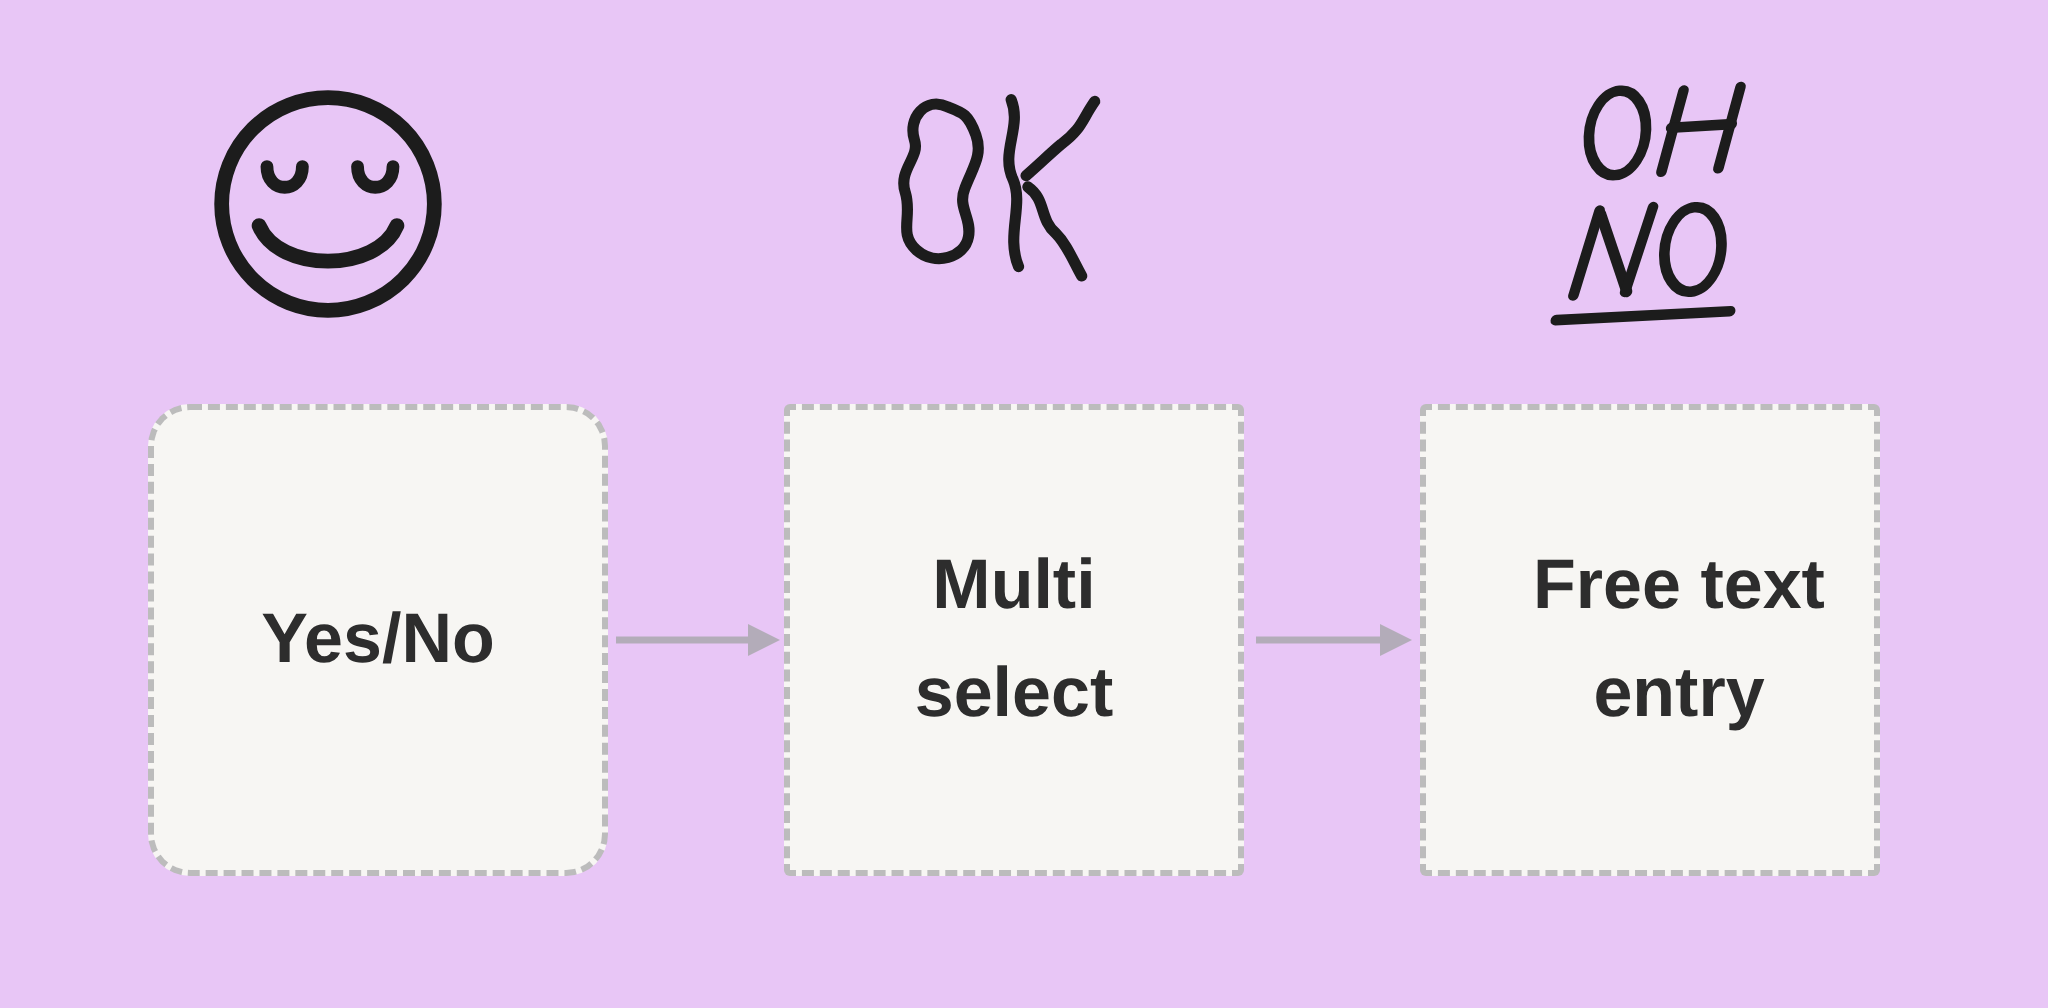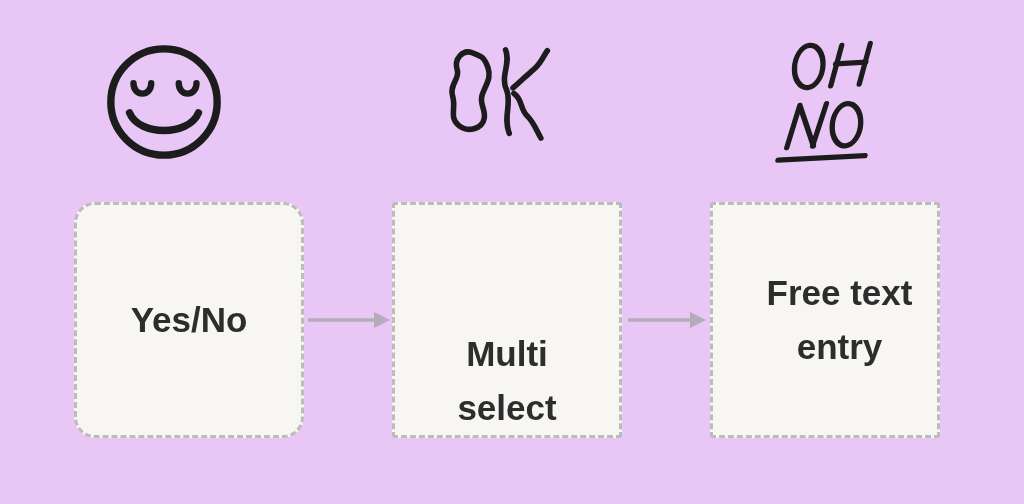--- a/index.html
+++ b/index.html
@@ -23,21 +23,21 @@
     display:flex;align-items:center;justify-content:center;
   }
   .node-label{
     font-weight:700;
     font-size:35px;
     line-height:1.55;
     color:#2d2d2d;
     text-align:center;
   }
   #node-yes-no{left:74px;border-radius:21px;}
-  #node-multi-select{left:392px;align-items:flex-end;}
+  #node-multi-select{left:392px;}
   #node-free-text{left:710px;justify-content:flex-end;}
   #node-yes-no .node-label{max-width:210px;}
   #node-multi-select .node-label{max-width:140px;}
   #node-free-text .node-label{max-width:195px;}
   .arrow{position:absolute;top:305px;}
   .ink{stroke:#1c1c1c;fill:none;stroke-linecap:round;stroke-linejoin:round;}
 </style>
 </head>
 <body>
 

